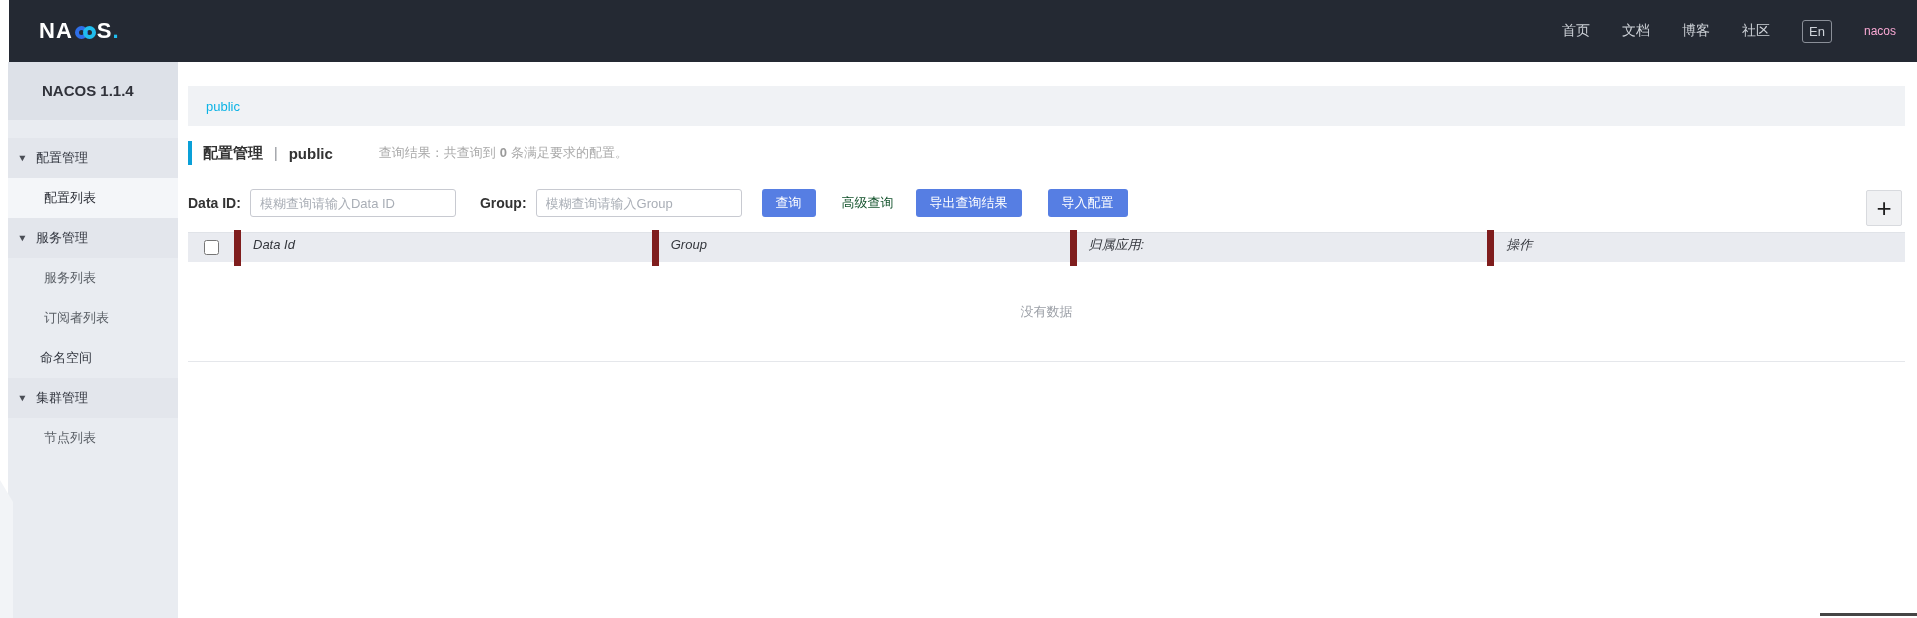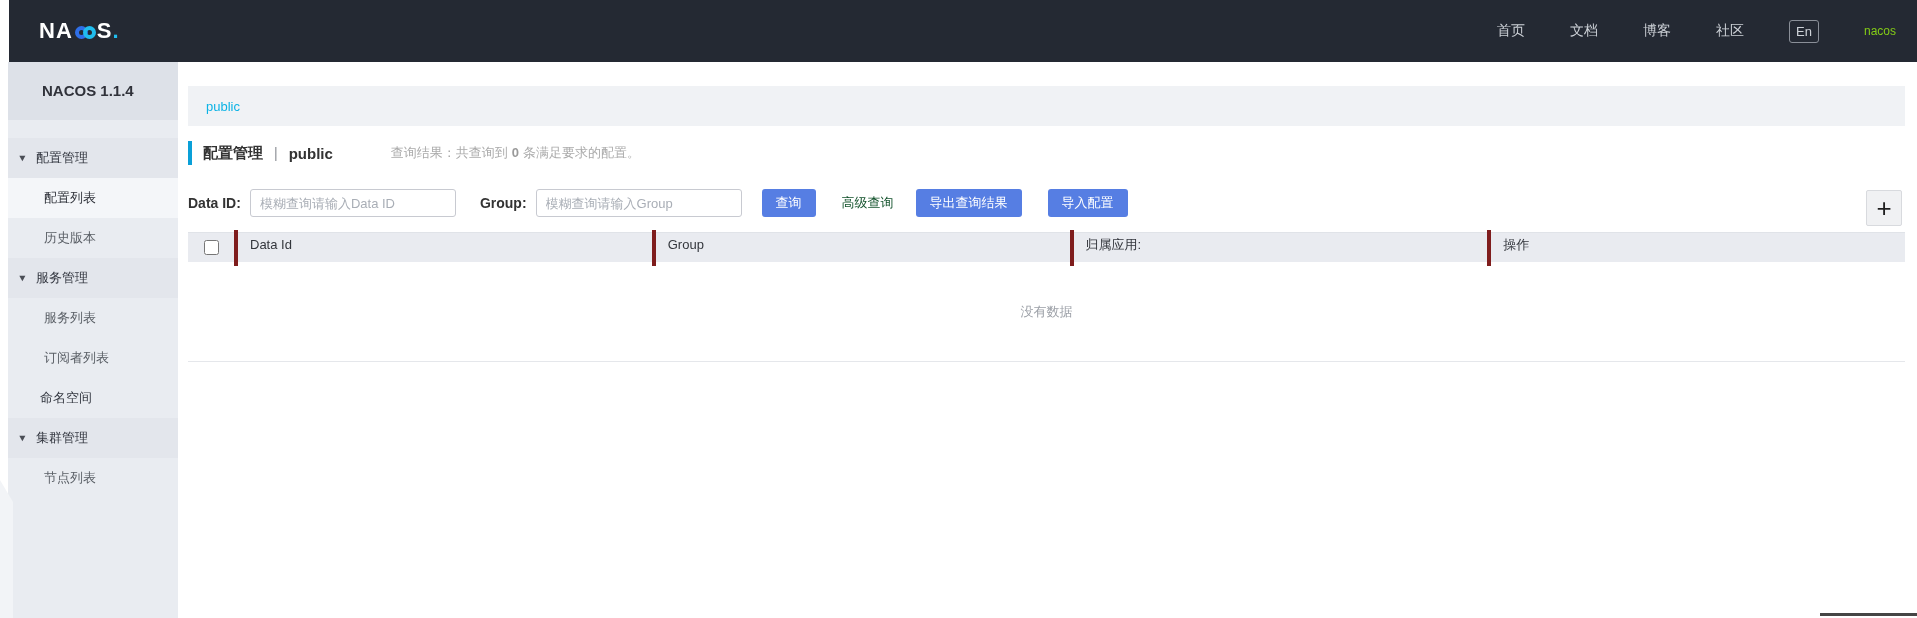--- a/index.html
+++ b/index.html
@@ -15,27 +15,27 @@
     position: absolute; left: 0; top: 0; width: 1917px; height: 62px;
     background: #242933; display: flex; align-items: center;
     justify-content: space-between; padding: 0 30px 0 30px; margin-left: 9px;
   }
   .logo { display: flex; align-items: center; color: #ffffff; font-weight: bold; font-size: 22px; letter-spacing: 1px; }
   .logo .inf { display: inline-flex; align-items: center; margin: 2px 1px 0 2px; }
   .logo .inf i { display: inline-block; width: 13px; height: 13px; border-radius: 50%; }
   .logo .inf .c1 { border: 4px solid #2f6fe8; }
   .logo .inf .c2 { border: 4px solid #20bdee; margin-left: -5px; }
   .logo .dot { color: #20bdee; }
-  .topnav { display: flex; align-items: center; gap: 45px; }
+  .topnav { display: flex; align-items: center; gap: 32px; }
   .topnav a { color: #ced2d8; font-size: 14px; text-decoration: none; cursor: pointer; }
   .lang-box {
     color: #ced2d8; font-size: 13px; border: 1px solid #8a8f98; border-radius: 3px;
     padding: 3px 6px; cursor: pointer;
   }
-  .user-name { color: #84cc16; font-size: 12px; cursor: pointer; }
+  .user-name { color: #f9a8d4; font-size: 12px; cursor: pointer; }
 
   
   .sidebar {
     position: absolute; left: 8px; top: 62px; width: 178px; height: 556px;
     background: #e9ecf1;
   }
   .side-version {
     height: 58px; line-height: 58px; padding-left: 34px; background: #dde1e8;
     font-size: 15px; font-weight: bold; color: #30323a;
   }
@@ -62,21 +62,21 @@
     position: absolute; left: 10px; top: 24px; width: 1717px; height: 40px;
     background: #f0f2f5; display: flex; align-items: center; padding-left: 18px;
   }
   .ns-bar a { color: #0cb3e5; font-size: 13px; text-decoration: none; cursor: pointer; }
 
   .title-row { position: absolute; left: 10px; top: 78px; height: 26px; display: flex; align-items: center; }
   .accent-bar { width: 4px; height: 24px; background: #0aa0d8; margin-right: 11px; }
   .page-title { font-size: 15px; font-weight: bold; color: #333333; }
   .title-sep { margin: 0 11px; color: #8d9096; font-size: 14px; font-weight: 400; }
   .title-ns { font-size: 15px; font-weight: bold; color: #333333; }
-  .result-text { margin-left: 58px; font-size: 13px; color: #ababab; }
+  .result-text { margin-left: 46px; font-size: 13px; color: #ababab; }
   .result-text b { margin: 0 4px; color: #9a9a9a; }
 
   .toolbar { position: absolute; left: 10px; top: 126px; height: 30px; display: flex; align-items: center; }
   .toolbar label { font-size: 14px; font-weight: bold; color: #333333; }
   .toolbar input {
     width: 206px; height: 28px; margin-left: 9px; border: 1px solid #c8cad1; border-radius: 3px;
     padding: 0 9px; font-size: 13px; color: #0f172a; outline: none; background: #fff;
     font-family: "Liberation Sans", sans-serif;
   }
   .toolbar input::placeholder { color: #a9aeb6; }
@@ -96,21 +96,21 @@
   }
 
   
   .cfg-table { position: absolute; left: 10px; top: 170px; width: 1717px; }
   .t-head {
     display: flex; height: 30px; align-items: center; background: #e9ebf0;
     border-top: 1px solid #e0e3e8; font-size: 13px; color: #33363c;
   }
   .cell-check { width: 46px; display: flex; align-items: center; justify-content: center; }
   .cell-check input { width: 15px; height: 15px; accent-color: #fff; cursor: pointer; }
-  .t-col { flex: 1; padding-left: 12px; border-left: 4px solid #7f1d1d; height: 36px; line-height: 30px; }
+  .t-col { flex: 1; padding-left: 12px; border-left: 7px solid #7f1d1d; height: 36px; line-height: 30px; font-style: italic; }
   .t-col:first-of-type { border-left: none; }
   .t-empty {
     height: 100px; border-bottom: 1px solid #e5e7eb; display: flex;
     align-items: center; justify-content: center; font-size: 13px; color: #9b9fa6;
     background: #ffffff;
   }
 
   
   .hthumb { position: absolute; left: 1820px; top: 613px; width: 97px; height: 3px; background: #454545; cursor: pointer; }
 </style>
@@ -138,21 +138,20 @@
 </div>
 
 <aside class="sidebar">
   <div class="side-version">NACOS 1.1.4</div>
   <ul class="menu">
     <li class="cat">
       <span class="caret">▼</span>
       <span>配置管理</span>
     </li>
     <li class="sub selected">配置列表</li>
-    <li class="sub">历史版本</li>
     <li class="cat">
       <span class="caret">▼</span>
       <span>服务管理</span>
     </li>
     <li class="sub">服务列表</li>
     <li class="sub">订阅者列表</li>
     <li class="top">命名空间</li>
     <li class="cat">
       <span class="caret">▼</span>
       <span>集群管理</span>

